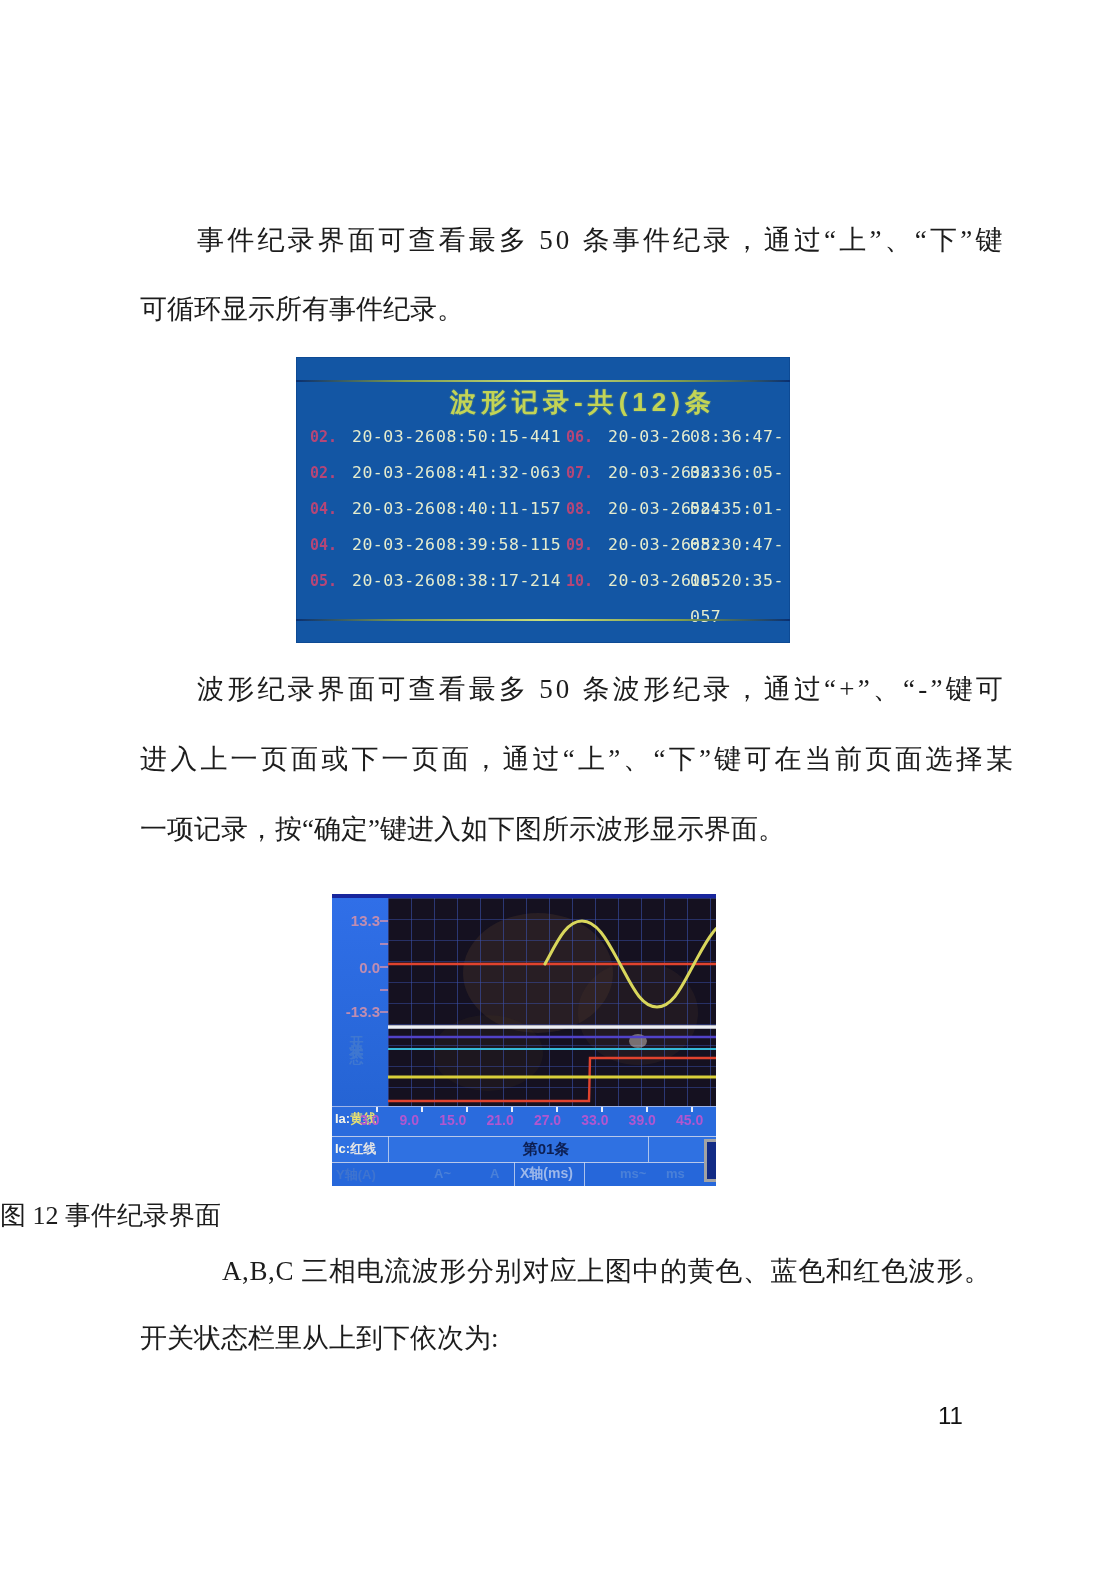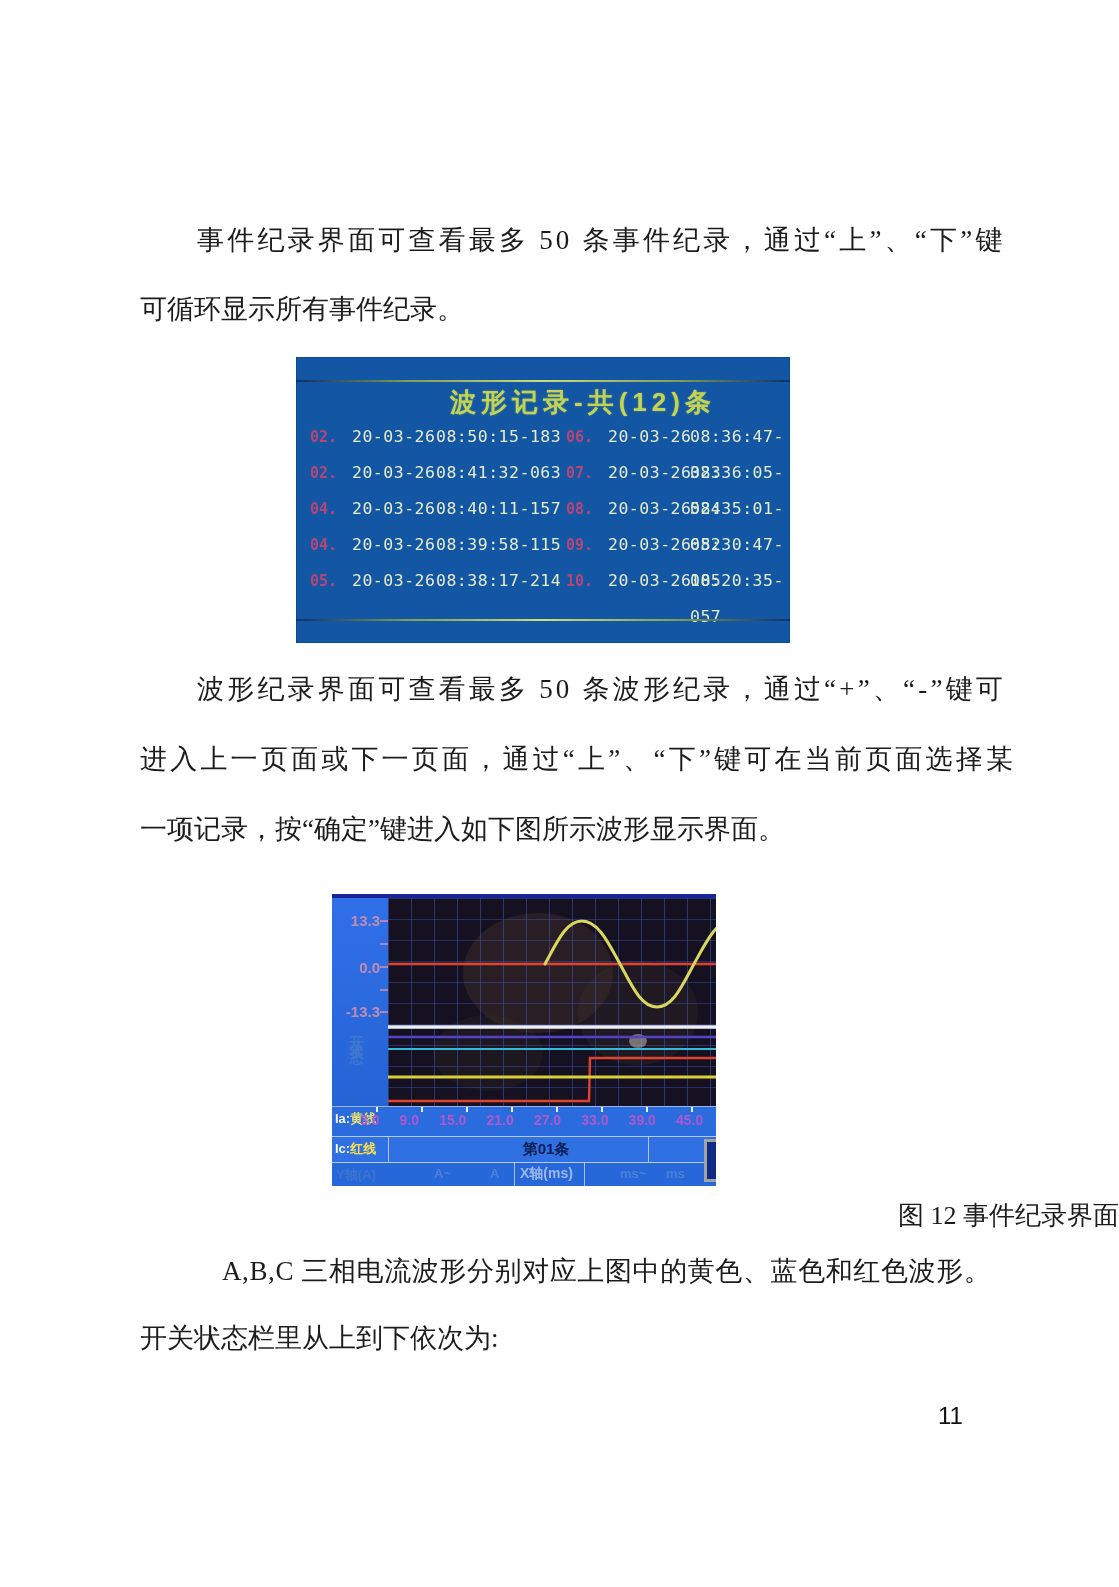--- a/index.html
+++ b/index.html
@@ -1,21 +1,21 @@
 <!DOCTYPE html>
 <html><head>
 <meta charset="utf-8">
 <style>
   html,body{margin:0;padding:0;background:#e8e8e8;}
   .page{position:relative;width:1119px;height:1587px;background:#ffffff;margin:0 auto;
         font-family:"Liberation Serif","DejaVu Serif",serif;color:#1b1b1b;overflow:hidden;}
   .tline{position:absolute;font-size:27px;white-space:nowrap;color:#1c1c1c;}
   .sp3{letter-spacing:3.2px;}
   .sp1{letter-spacing:0.6px;}
-  .caption{position:absolute;left:0;width:1119px;text-align:right;font-size:26px;color:#1c1c1c;}
+  .caption{position:absolute;left:0;width:1119px;text-align:left;font-size:26px;color:#1c1c1c;}
   .pagenum{position:absolute;font-size:24px;color:#111;font-family:"Liberation Sans",sans-serif;}
 
   
   .rec-screen{position:absolute;left:296px;top:357px;width:494px;height:286px;background:#1356a4;
               overflow:hidden;box-shadow:0 0 0 1px #0d4a94 inset;}
   .rec-sep{position:absolute;left:0;width:100%;height:2px;
            background:linear-gradient(90deg,rgba(8,45,110,0.95) 0%,#7f9c4e 22%,#cadf7c 50%,#7f9c4e 78%,rgba(8,45,110,0.95) 100%);}
   .rec-title{position:absolute;top:28px;left:0;width:100%;text-align:center;color:#c3d455;
              font-size:26px;letter-spacing:5px;font-family:"Liberation Sans",sans-serif;font-weight:bold;
              text-shadow:0 0 2px rgba(195,215,80,.5);padding-left:40px;}
@@ -38,21 +38,21 @@
   .switch-label{position:absolute;left:16px;top:130px;writing-mode:vertical-rl;font-size:14px;
                 color:#3f77d0;letter-spacing:5px;font-weight:bold;}
   .plot{position:absolute;left:56px;top:4px;width:412px;height:208px;background:#151120;}
   .xbar{position:absolute;left:0;top:212px;width:468px;height:30px;background:#2a6bdd;
         border-top:1px solid #9db4e8;}
   .xtickmarks{position:absolute;left:44px;top:213px;width:420px;height:5px;
               background:repeating-linear-gradient(90deg,#e8eef8 0 2px,transparent 2px 45px);}
   .xticks{position:absolute;left:28px;top:218px;width:438px;display:flex;justify-content:space-between;
           color:#b157cf;font-size:14px;font-weight:bold;}
   .legend{position:absolute;left:3px;font-size:13px;font-weight:bold;color:#f4f4ea;white-space:nowrap;}
-  .leg-yellow{color:#e8e070;} .leg-red{color:#fde047;}
+  .leg-yellow{color:#e8e070;} .leg-red{color:#e5e5e5;}
   .row2{position:absolute;left:0;top:242px;width:468px;height:26px;background:#2f71e2;border-top:1px solid #b8c8ea;}
   .row3{position:absolute;left:0;top:268px;width:468px;height:24px;background:#2667da;border-top:1px solid #b8c8ea;}
   .vsep{position:absolute;width:1px;background:#cdd9f0;opacity:.8;}
   .rec-ind{position:absolute;left:56px;top:246px;width:260px;text-align:center;color:#0c1e52;
            font-size:15px;font-weight:bold;margin-left:28px;}
   .dimcell{position:absolute;font-size:13px;font-weight:bold;color:#4a80d8;white-space:nowrap;}
   .midcell{color:#9db8ea;}
   .confirm{position:absolute;left:372px;top:245px;width:92px;height:43px;background:#122b85;
            border:3px solid #a3a3a3;box-sizing:border-box;display:flex;align-items:center;
            justify-content:center;color:#fff;font-weight:bold;font-size:20px;letter-spacing:26px;
@@ -66,21 +66,21 @@
   <div class="tline sp3" style="left:197px;top:222px;">事件纪录界面可查看最多 50 条事件纪录，通过“上”、“下”键</div>
   <div class="tline" style="left:140px;top:291px;">可循环显示所有事件纪录。</div>
 
   <div class="rec-screen">
     <div class="rec-sep" style="top:23px;"></div>
     <div class="rec-title">波形记录-共(12)条</div>
     <div class="rec-rows">
       <div class="rec-row">
         <span class="rr-idx rr-il">02.</span>
         <span class="rr-txt rr-dl">20-03-26</span>
-        <span class="rr-txt rr-tl">08:50:15-183</span>
+        <span class="rr-txt rr-tl">08:50:15-441</span>
         <span class="rr-idx rr-ir">06.</span>
         <span class="rr-txt rr-dr">20-03-26</span>
         <span class="rr-txt rr-tr">08:36:47-323</span>
       </div>
       <div class="rec-row">
         <span class="rr-idx rr-il">02.</span>
         <span class="rr-txt rr-dl">20-03-26</span>
         <span class="rr-txt rr-tl">08:41:32-063</span>
         <span class="rr-idx rr-ir">07.</span>
         <span class="rr-txt rr-dr">20-03-26</span>

